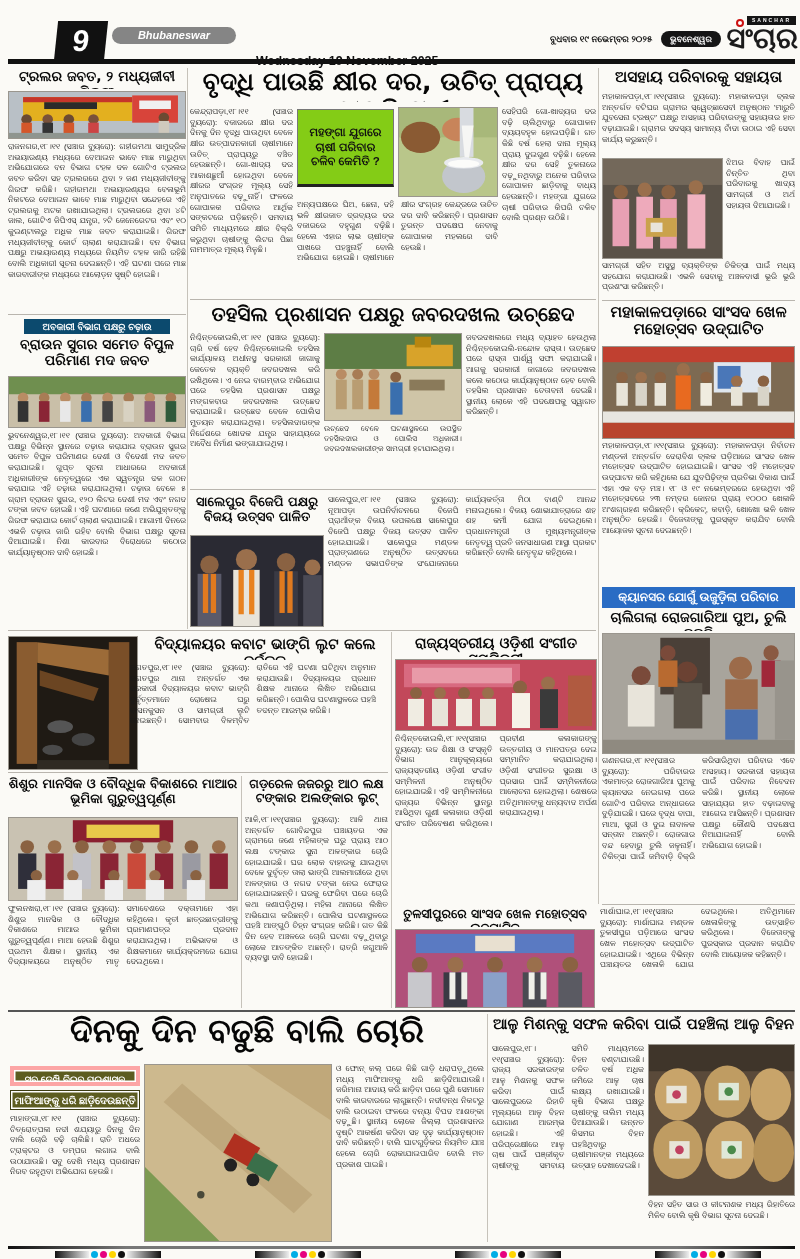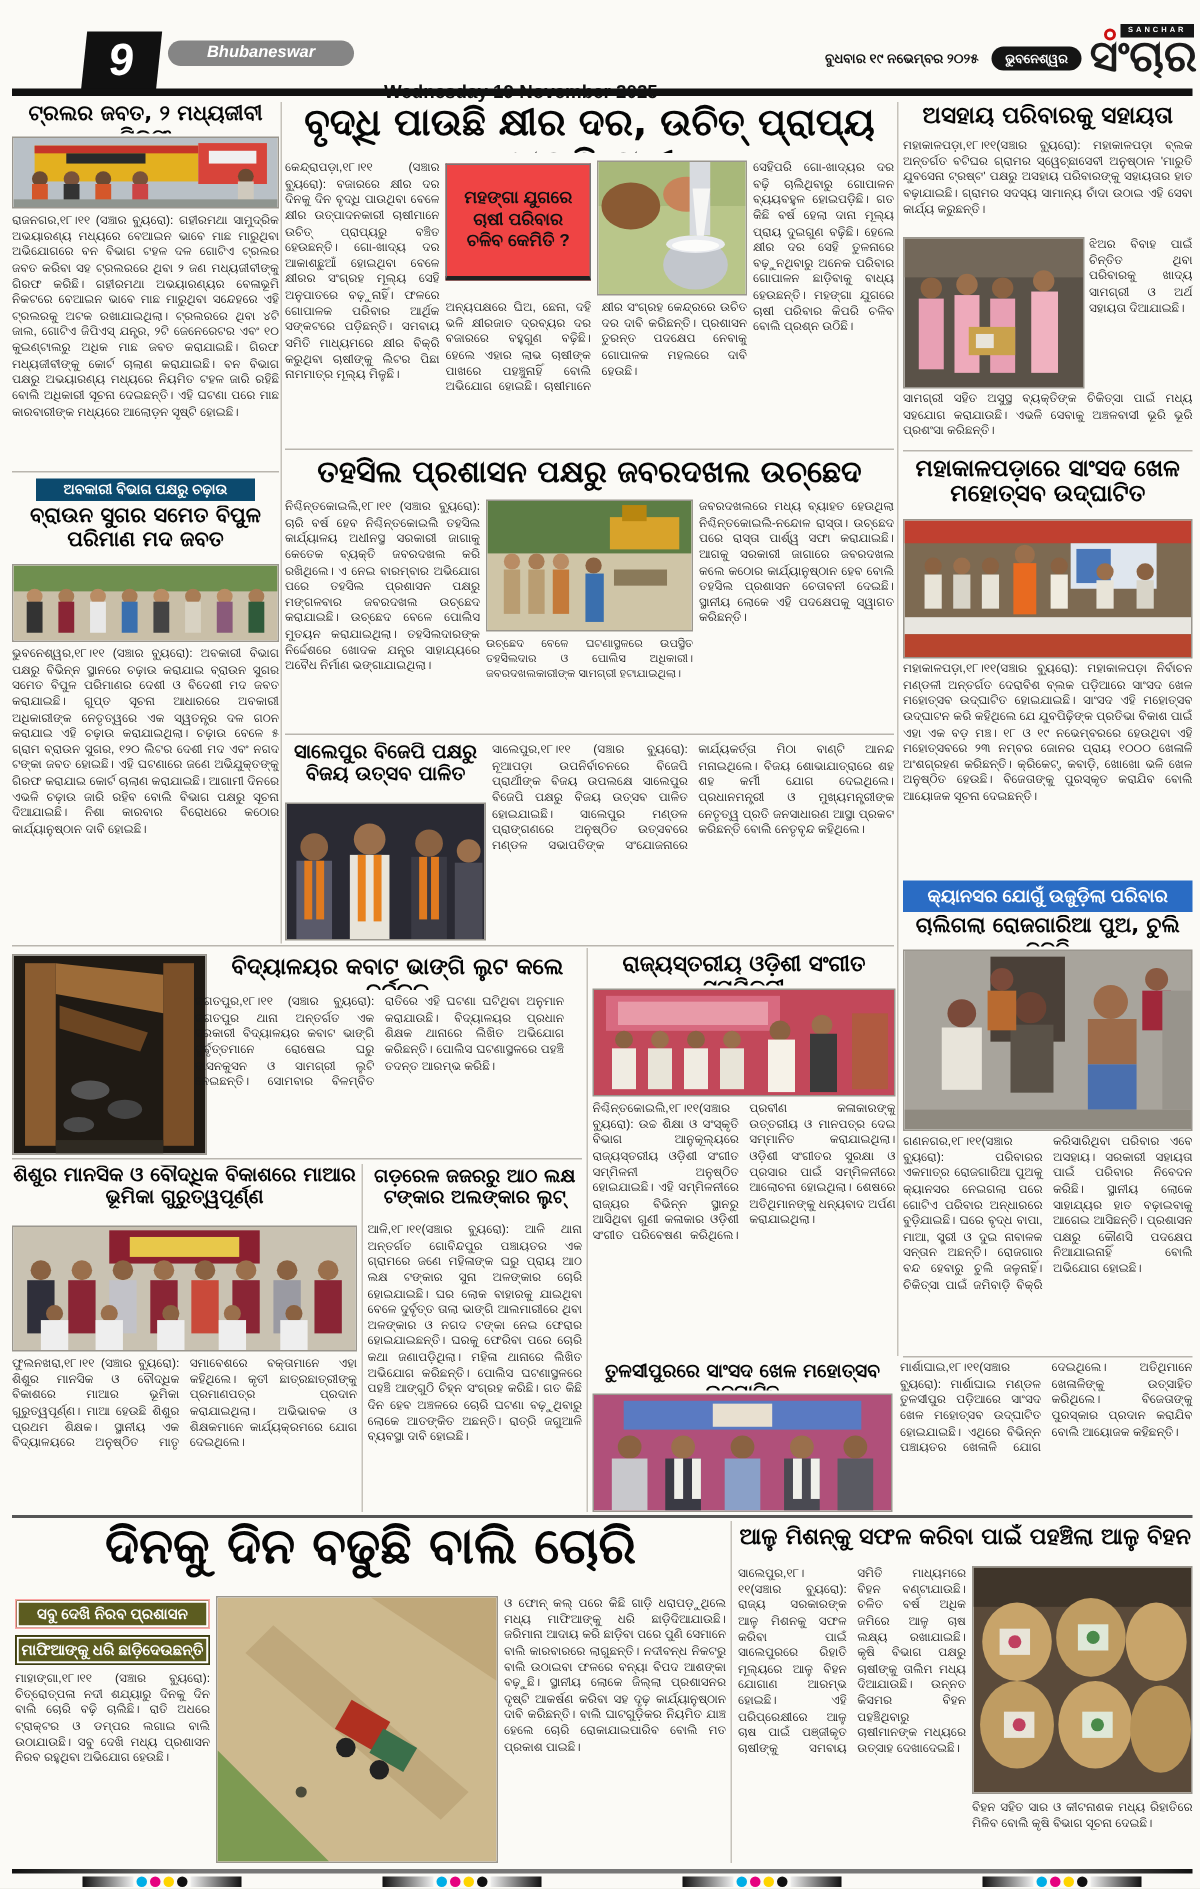--- a/index.html
+++ b/index.html
@@ -76,21 +76,21 @@
       <rect x="77" y="14" width="6" height="12" fill="#8a5a7a"></rect>
     <circle cx="92" cy="12" r="3" fill="#a87c55"></circle>
       <rect x="89" y="14" width="6" height="12" fill="#2f5a3a"></rect>
   </svg>
   <div class="abs bt" style="left:8px;top:431px;width:178px;height:198px;">ଭୁବନେଶ୍ୱର,୧୮।୧୧ (ସଞ୍ଚାର ବ୍ୟୁରୋ): ଅବକାରୀ ବିଭାଗ ପକ୍ଷରୁ ବିଭିନ୍ନ ସ୍ଥାନରେ ଚଢ଼ାଉ କରାଯାଇ ବ୍ରାଉନ ସୁଗର ସମେତ ବିପୁଳ ପରିମାଣର ଦେଶୀ ଓ ବିଦେଶୀ ମଦ ଜବତ କରାଯାଇଛି। ଗୁପ୍ତ ସୂଚନା ଆଧାରରେ ଅବକାରୀ ଅଧିକାରୀଙ୍କ ନେତୃତ୍ୱରେ ଏକ ସ୍ୱତନ୍ତ୍ର ଦଳ ଗଠନ କରାଯାଇ ଏହି ଚଢ଼ାଉ କରାଯାଇଥିଲା। ଚଢ଼ାଉ ବେଳେ ୫ ଗ୍ରାମ ବ୍ରାଉନ ସୁଗର, ୧୨୦ ଲିଟର ଦେଶୀ ମଦ ଏବଂ ନଗଦ ଟଙ୍କା ଜବତ ହୋଇଛି। ଏହି ଘଟଣାରେ ଜଣେ ଅଭିଯୁକ୍ତଙ୍କୁ ଗିରଫ କରାଯାଇ କୋର୍ଟ ଚାଲାଣ କରାଯାଇଛି। ଆଗାମୀ ଦିନରେ ଏଭଳି ଚଢ଼ାଉ ଜାରି ରହିବ ବୋଲି ବିଭାଗ ପକ୍ଷରୁ ସୂଚନା ଦିଆଯାଇଛି। ନିଶା କାରବାର ବିରୋଧରେ କଠୋର କାର୍ଯ୍ୟାନୁଷ୍ଠାନ ଦାବି ହୋଇଛି।</div>
 
   <div class="abs rule-v" style="left:187px;top:68px;width:1px;height:561px;"></div>
 
   <div class="abs hl" style="left:190px;top:68px;width:406px;height:34px;font-size:25px;">ବୃଦ୍ଧି ପାଉଛି କ୍ଷୀର ଦର, ଉଚିତ୍ ପ୍ରାପ୍ୟ ପାଉନି ଚାଷୀ</div>
   <div class="abs bt" style="left:190px;top:107px;width:103px;height:190px;">କେନ୍ଦ୍ରାପଡ଼ା,୧୮।୧୧ (ସଞ୍ଚାର ବ୍ୟୁରୋ): ବଜାରରେ କ୍ଷୀର ଦର ଦିନକୁ ଦିନ ବୃଦ୍ଧି ପାଉଥିବା ବେଳେ କ୍ଷୀର ଉତ୍ପାଦନକାରୀ ଚାଷୀମାନେ ଉଚିତ୍ ପ୍ରାପ୍ୟରୁ ବଞ୍ଚିତ ହେଉଛନ୍ତି। ଗୋ-ଖାଦ୍ୟ ଦର ଆକାଶଛୁଆଁ ହୋଇଥିବା ବେଳେ କ୍ଷୀରର ସଂଗ୍ରହ ମୂଲ୍ୟ ସେହି ଅନୁପାତରେ ବଢ଼ୁନାହିଁ। ଫଳରେ ଗୋପାଳକ ପରିବାର ଆର୍ଥିକ ସଙ୍କଟରେ ପଡ଼ିଛନ୍ତି। ସମବାୟ ସମିତି ମାଧ୍ୟମରେ କ୍ଷୀର ବିକ୍ରି କରୁଥିବା ଚାଷୀଙ୍କୁ ଲିଟର ପିଛା ନାମମାତ୍ର ମୂଲ୍ୟ ମିଳୁଛି।</div>
-  <div class="abs" style="left:297px;top:109px;width:97px;height:78px;background:#ef4444;border:1px solid #777;border-bottom:3px solid #222;display:flex;align-items:center;justify-content:center;padding:4px;">
+  <div class="abs" style="left:297px;top:109px;width:97px;height:78px;background:#84cc16;border:1px solid #777;border-bottom:3px solid #222;display:flex;align-items:center;justify-content:center;padding:4px;">
     <span style="font-size:11.5px;font-weight:800;text-align:center;line-height:1.3;color:#111;">ମହଙ୍ଗା ଯୁଗରେ ଚାଷୀ ପରିବାର ଚଳିବ କେମିତି ?</span>
   </div>
   <svg class="abs ph" style="left:398px;top:107px;width:100px;height:90px;" viewBox="0 0 100 90" preserveAspectRatio="none">
     <rect width="100" height="90" fill="#b9c68a"></rect>
     <rect x="0" y="0" width="100" height="30" fill="#a8b87a"></rect>
     <ellipse cx="22" cy="30" rx="20" ry="16" fill="#8a5a33"></ellipse>
     <ellipse cx="60" cy="22" rx="16" ry="12" fill="#c8845a"></ellipse>
     <rect x="62" y="0" width="14" height="50" fill="#d8dbe0"></rect>
     <polygon points="64,18 76,18 70,62 68,62" fill="#f6f6f4"></polygon>
     <ellipse cx="66" cy="70" rx="22" ry="17" fill="#c2c6cc"></ellipse>
@@ -307,21 +307,21 @@
       <rect x="64" y="22" width="12" height="18" fill="#4a4a52"></rect>
     <rect x="67" y="22" width="3" height="14" fill="#f0f0ea"></rect>
       <rect x="73" y="22" width="3" height="14" fill="#f0f0ea"></rect>
     <circle cx="88" cy="18" r="4" fill="#8a6242"></circle>
       <rect x="82" y="22" width="12" height="18" fill="#5a5a62"></rect>
   </svg>
   <div class="abs bt bt2" style="left:600px;top:907px;width:195px;height:101px;">ମାର୍ଶାଘାଇ,୧୮।୧୧(ସଞ୍ଚାର ବ୍ୟୁରୋ): ମାର୍ଶାଘାଇ ମଣ୍ଡଳ ତୁଳସୀପୁର ପଡ଼ିଆରେ ସାଂସଦ ଖେଳ ମହୋତ୍ସବ ଉଦ୍‌ଘାଟିତ ହୋଇଯାଇଛି। ଏଥିରେ ବିଭିନ୍ନ ପଞ୍ଚାୟତର ଖେଳାଳି ଯୋଗ ଦେଇଥିଲେ। ଅତିଥିମାନେ ଖେଳାଳିଙ୍କୁ ଉତ୍ସାହିତ କରିଥିଲେ। ବିଜେତାଙ୍କୁ ପୁରସ୍କାର ପ୍ରଦାନ କରାଯିବ ବୋଲି ଆୟୋଜକ କହିଛନ୍ତି।</div>
 
   <div class="abs" style="left:8px;top:1010px;width:787px;height:2px;background:#555;"></div>
   <div class="abs hl" style="left:8px;top:1013px;width:478px;height:48px;font-size:33px;font-weight:900;">ଦିନକୁ ଦିନ ବଢୁଛି ବାଲି ଚୋରି</div>
-  <div class="abs kicker" style="left:10px;top:1066px;width:130px;height:20px;background:#5c5c20;font-size:10px;line-height:20px;border:1px solid #fca5a5;box-shadow:inset 0 0 0 1.5px #fff;">ସବୁ ଦେଖି ନିରବ ପ୍ରଶାସନ</div>
+  <div class="abs kicker" style="left:10px;top:1066px;width:130px;height:20px;background:#5c5c20;font-size:10px;line-height:20px;border:4px solid #fca5a5;box-shadow:inset 0 0 0 1.5px #fff;">ସବୁ ଦେଖି ନିରବ ପ୍ରଶାସନ</div>
   <div class="abs kicker" style="left:10px;top:1090px;width:130px;height:20px;background:#5c5c20;font-size:10px;line-height:20px;border:1px solid #3d3d12;box-shadow:inset 0 0 0 1.5px #fff;">ମାଫିଆଙ୍କୁ ଧରି ଛାଡ଼ିଦେଉଛନ୍ତି</div>
   <div class="abs bt" style="left:10px;top:1114px;width:130px;height:128px;">ମାହାଙ୍ଗା,୧୮।୧୧ (ସଞ୍ଚାର ବ୍ୟୁରୋ): ଚିତ୍ରୋତ୍ପଳା ନଦୀ ଶଯ୍ୟାରୁ ଦିନକୁ ଦିନ ବାଲି ଚୋରି ବଢ଼ି ଚାଲିଛି। ରାତି ଅଧରେ ଟ୍ରାକ୍ଟର ଓ ଡମ୍ପର ଲଗାଇ ବାଲି ଉଠାଯାଉଛି। ସବୁ ଦେଖି ମଧ୍ୟ ପ୍ରଶାସନ ନିରବ ରହୁଥିବା ଅଭିଯୋଗ ହେଉଛି।</div>
   <svg class="abs ph" style="left:144px;top:1064px;width:188px;height:178px;" viewBox="0 0 100 95" preserveAspectRatio="none">
     <rect width="100" height="95" fill="#cdb98e"></rect>
     <polygon points="0,95 0,55 40,95" fill="#7d9a52"></polygon>
     <polygon points="100,0 100,30 55,0" fill="#c0a87a"></polygon>
     <polygon points="20,10 90,70 80,80 10,20" fill="#bfa87c"></polygon>
     <rect x="44" y="40" width="16" height="12" fill="#b03020" transform="rotate(30 52 46)"></rect>
     <rect x="56" y="50" width="14" height="10" fill="#3a6f4a" transform="rotate(30 63 55)"></rect>
     <circle cx="46" cy="54" r="3.5" fill="#222"></circle>

